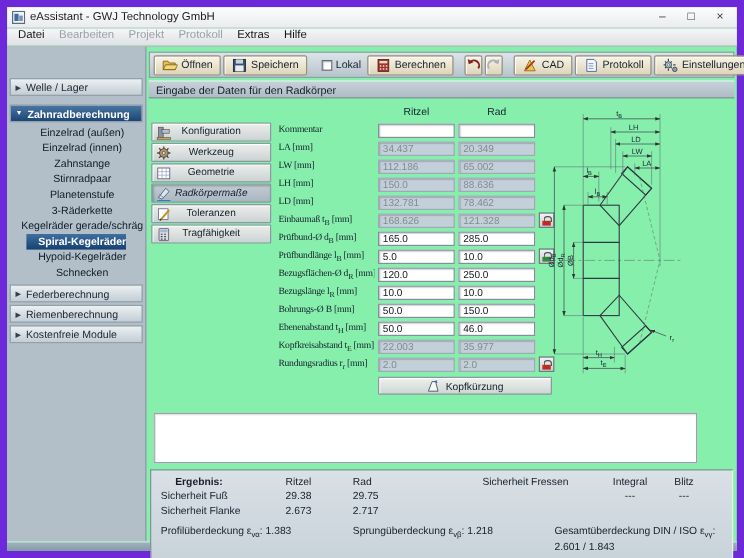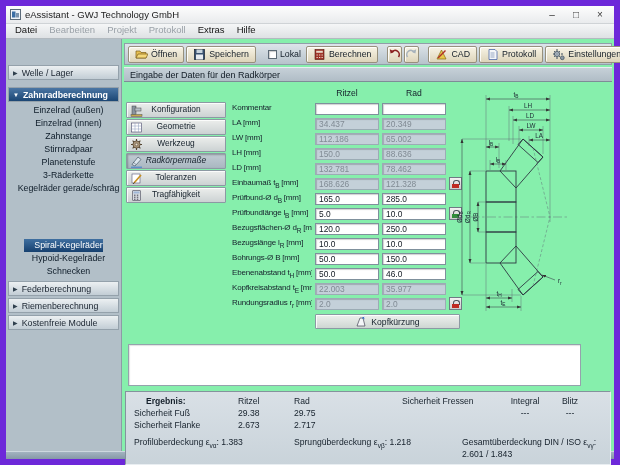--- a/index.html
+++ b/index.html
@@ -28,21 +28,21 @@
   .sidebar{width:116px;flex:none;background:#b2bfc8;border-right:1px solid #8d9ba6;
     padding-top:25px;display:flex;flex-direction:column;}
   .side-header{height:15px;margin:1px 2px 2px 2px;flex:none;display:flex;align-items:center;gap:4px;
     padding:0 4px;background:linear-gradient(#ecf0f2,#c2cdd5);border:1px solid #94a1ab;
     font-size:8.8px;color:#1a2430;}
   .side-header .arrow{font-size:6px;color:#30404e;}
   .side-header.active{background:linear-gradient(#4a76a4,#1b4674);color:#fff;font-weight:bold;text-align:right;}
   .side-header.active .arrow{color:#fff;}
   .side-items{display:flex;flex-direction:column;margin-bottom:2px;align-items:center;}
   .side-item{height:13px;line-height:13px;padding-left:10px;font-size:8.8px;color:#0d1b28;white-space:nowrap;}
-  .side-item.selected{background:linear-gradient(#3f6fa0,#16406f);color:#fff;font-weight:normal;margin-top:44px;}
+  .side-item.selected{background:linear-gradient(#3f6fa0,#16406f);color:#fff;font-weight:bold;}
 
   
   .content{flex:1;display:flex;flex-direction:column;min-width:0;position:relative;}
   .toolbar{margin:4px 2px 0 2px;height:22px;flex:none;display:flex;align-items:center;
     background:linear-gradient(#dde4e9,#b7c3cb);border:1px solid #909ea9;padding:0 3px;gap:2px;}
   .tbtn{height:17px;display:inline-flex;align-items:center;gap:3px;padding:0 6px;
     background:linear-gradient(#f8f4e6,#ddd4ba);border:1px solid #97907c;border-radius:2px;
     box-shadow:inset 1px 1px 0 rgba(255,255,255,.85);font-size:8.8px;color:#17202a;white-space:nowrap;}
   .tbtn.sq{width:20px;padding:0;justify-content:center;}
   .gap{width:5px;flex:none;}
@@ -60,21 +60,21 @@
     background:linear-gradient(#eceeec,#ccd2d3);border:1px solid #8c99a3;border-radius:1px;
     box-shadow:inset 1px 1px 0 rgba(255,255,255,.8);font-size:8.4px;color:#15202b;}
   .nbtn .nicon{position:absolute;left:3px;top:1px;}
   .nbtn.active{background:linear-gradient(#c2ccd4,#a9b7c1);box-shadow:inset 1px 1px 2px rgba(0,0,0,.28);font-style:italic;}
 
   .formgrid{margin-left:6px;width:234px;flex:none;}
   .fhead{display:grid;grid-template-columns:80px 64px 64px 14px;column-gap:3px;height:13px;
     font-size:8.6px;color:#15202b;}
   .fhead span{text-align:center;}
   .frow{display:grid;grid-template-columns:80px 64px 64px 14px;column-gap:3px;align-items:center;height:15px;}
-  .flabel{font-size:8px;letter-spacing:-0.2px;white-space:nowrap;overflow:hidden;color:#15202b;}
+  .flabel{font-size:8px;letter-spacing:-0.2px;white-space:nowrap;overflow:hidden;color:#15202b;font-family:Liberation Serif, serif;}
   .flabel sub{font-size:6.5px;}
   .fin{width:100%;height:12px;border:1px solid #7f909c;background:#fff;color:#101820;
     font-family:"Liberation Sans",sans-serif;font-size:8.4px;padding:0 3px;
     box-shadow:inset 1px 1px 1px rgba(0,0,0,.18);}
   .fin.dis{background:#c4d0d9;color:#818b94;border-color:#9cabb5;}
   .lockbtn{width:13px;height:13px;border:1px solid #6f7a84;background:linear-gradient(#f2f2f2,#cccccc);
     position:relative;padding:0;}
   .lockbtn::before{content:"";position:absolute;left:3px;top:1.5px;width:5px;height:4px;
     border:1px solid #4c555e;border-bottom:none;border-radius:3px 3px 0 0;}
   .lockbtn::after{content:"";position:absolute;left:2px;top:5.5px;width:7px;height:4.5px;background:#bf2a22;}
@@ -253,32 +253,32 @@
           <button class="nbtn">
             <svg class="nicon" width="13" height="13" viewBox="0 0 13 13">
                 <rect x="2" y="2" width="4" height="8.5" fill="#8a94a0" stroke="#444" stroke-width="0.5"></rect>
                 <rect x="5" y="4" width="6" height="3" fill="#b8c0c8" stroke="#444" stroke-width="0.5"></rect>
                 <rect x="1" y="10.5" width="11" height="2" fill="#c8a84a" stroke="#555" stroke-width="0.5"></rect>
               </svg>
             <span>Konfiguration</span>
             </button>
           <button class="nbtn">
             <svg class="nicon" width="13" height="13" viewBox="0 0 13 13">
-                <rect x="1.5" y="2" width="10" height="9" fill="#fff" stroke="#446" stroke-width="0.6"></rect>
-                <path d="M1.5,5h10M1.5,8h10M5,2v9M8.5,2v9" stroke="#8899bb" stroke-width="0.5"></path>
-              </svg>
-            <span>Geometrie</span>
-            </button>
-          <button class="nbtn">
-            <svg class="nicon" width="13" height="13" viewBox="0 0 13 13">
                 <path d="M6.5,1v2M6.5,10v2M1,6.5h2M10,6.5h2M2.6,2.6l1.5,1.5M8.9,8.9l1.5,1.5M10.4,2.6L8.9,4.1M4.1,8.9L2.6,10.4" stroke="#54442e" stroke-width="1.1"></path>
                 <circle cx="6.5" cy="6.5" r="3.6" fill="#a89478" stroke="#54442e" stroke-width="0.8"></circle>
                 <circle cx="6.5" cy="6.5" r="1.3" fill="#e8e0d0" stroke="#54442e" stroke-width="0.5"></circle>
               </svg>
             <span>Werkzeug</span>
+            </button>
+          <button class="nbtn">
+            <svg class="nicon" width="13" height="13" viewBox="0 0 13 13">
+                <rect x="1.5" y="2" width="10" height="9" fill="#fff" stroke="#446" stroke-width="0.6"></rect>
+                <path d="M1.5,5h10M1.5,8h10M5,2v9M8.5,2v9" stroke="#8899bb" stroke-width="0.5"></path>
+              </svg>
+            <span>Geometrie</span>
             </button>
           <button class="nbtn active">
             <svg class="nicon" width="13" height="13" viewBox="0 0 13 13">
                 <path d="M2,9.5 L8,2 L11,4.5 L5,11 z" fill="#dce6ee" stroke="#345" stroke-width="0.6"></path>
                 <path d="M1,12.2h11" stroke="#3377cc" stroke-width="0.9"></path>
                 <path d="M3,7l3,2.5" stroke="#345" stroke-width="0.5"></path>
               </svg>
             <span>Radkörpermaße</span>
             </button>
           <button class="nbtn">

